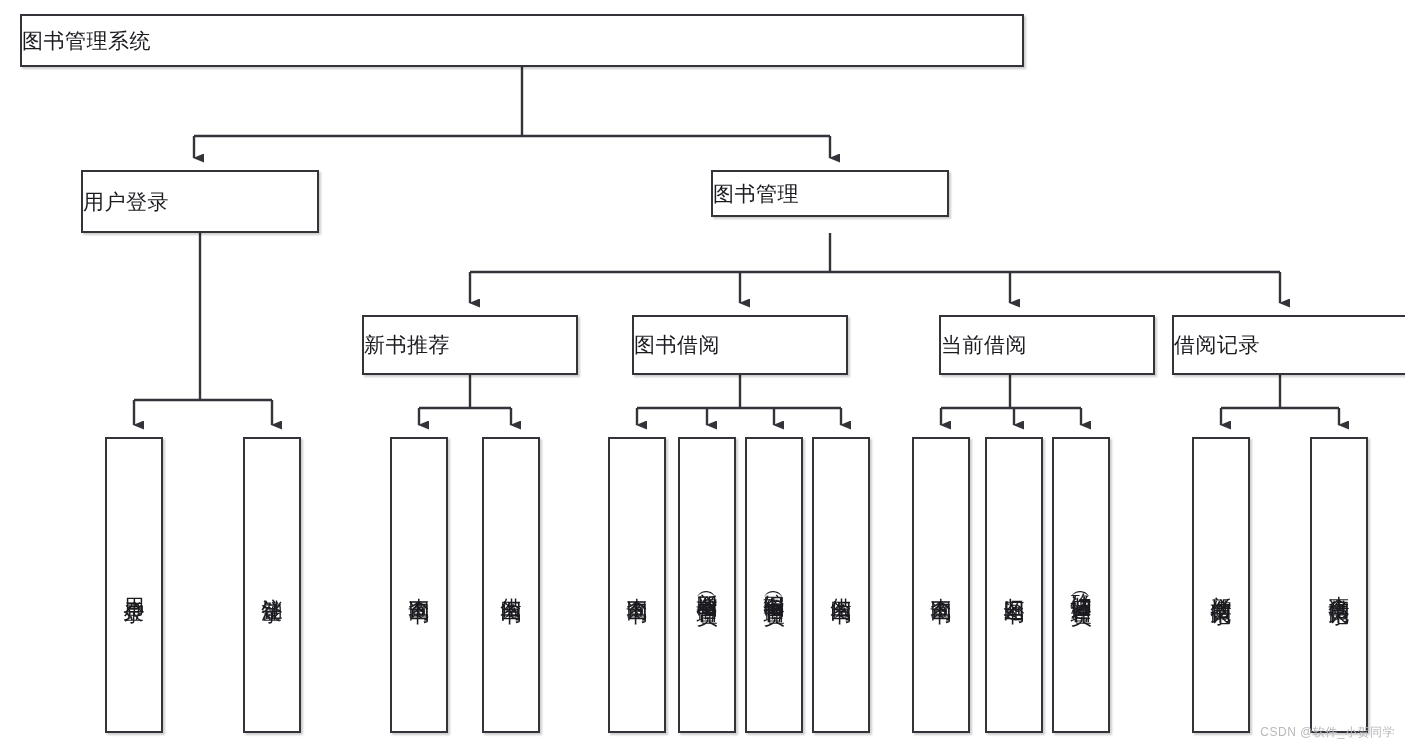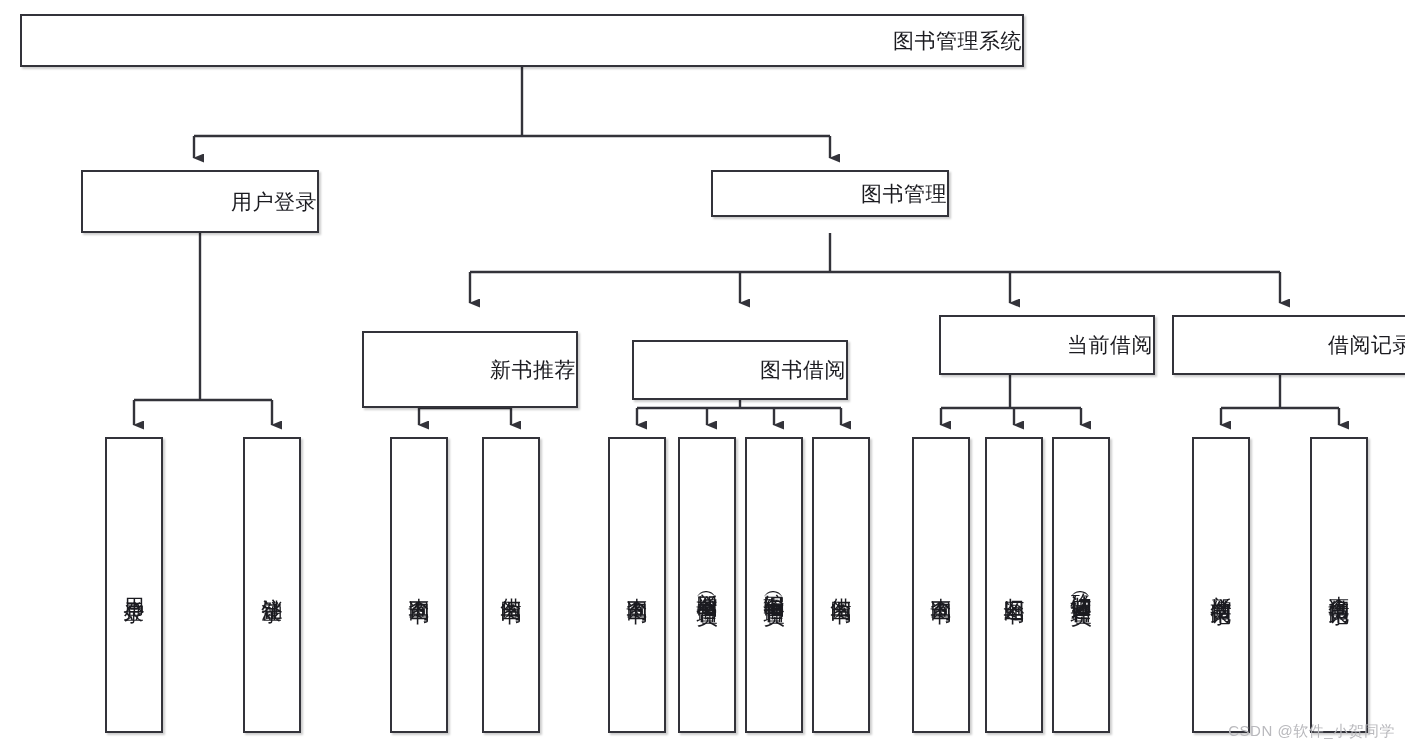--- a/index.html
+++ b/index.html
@@ -28,21 +28,21 @@
     pointer-events: none;
   }
   .node {
     position: absolute;
     box-sizing: border-box;
     background: #ffffff;
     border: 2px solid #33333a;
     box-shadow: 2px 2px 2px rgba(0,0,0,0.20);
     display: flex;
     align-items: center;
-    justify-content: flex-end;
+    justify-content: flex-start;
     color: #1b1b20;
   }
   .node.horizontal {
     font-size: 21px;
     letter-spacing: 0.5px;
     line-height: 1.1;
   }
   .node.vertical {
     writing-mode: vertical-rl;
     text-orientation: upright;
@@ -57,21 +57,21 @@
   .node.vertical .vtext {
     writing-mode: vertical-rl;
     text-orientation: upright;
     display: block;
     line-height: 1.15;
   }
   .watermark {
     position: absolute;
     right: 10px;
     bottom: 6px;
-    font-size: 15px;
+    font-size: 12px;
     color: #b9b9bd;
     letter-spacing: 0.5px;
     white-space: nowrap;
     user-select: none;
   }
 </style>
 </head>
 <body>
 
 <div id="diagram-root">
@@ -130,24 +130,24 @@
     <span>图书管理系统</span>
   </div>
 
   <div class="node horizontal" style="left:81px; top:170px; width:238px; height:63px;">
     <span>用户登录</span>
   </div>
   <div class="node horizontal" style="left:711px; top:170px; width:238px; height:47px;">
     <span>图书管理</span>
   </div>
 
-  <div class="node horizontal" style="left:362px; top:315px; width:216px; height:77px;margin-top:16px;">
+  <div class="node horizontal" style="left:362px; top:315px; width:216px; height:60px;">
     <span>新书推荐</span>
   </div>
-  <div class="node horizontal" style="left:632px; top:315px; width:216px; height:60px;margin-top:25px;">
+  <div class="node horizontal" style="left:632px; top:315px; width:216px; height:60px;">
     <span>图书借阅</span>
   </div>
   <div class="node horizontal" style="left:902px; top:315px; width:216px; height:60px;margin-left:37px;">
     <span>当前借阅</span>
   </div>
   <div class="node horizontal" style="left:1172px; top:315px; width:244px; height:60px;">
     <span>借阅记录</span>
   </div>
 
   <div class="node vertical" style="left:105px; top:437px; width:58px; height:296px;">

